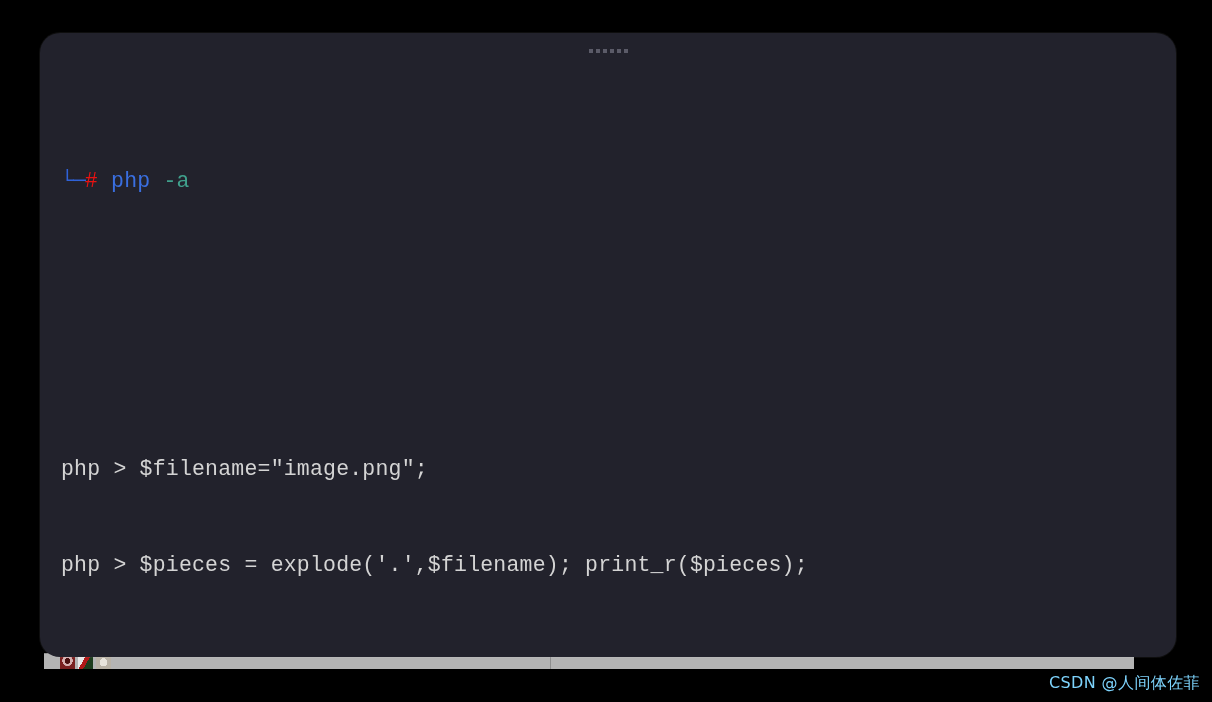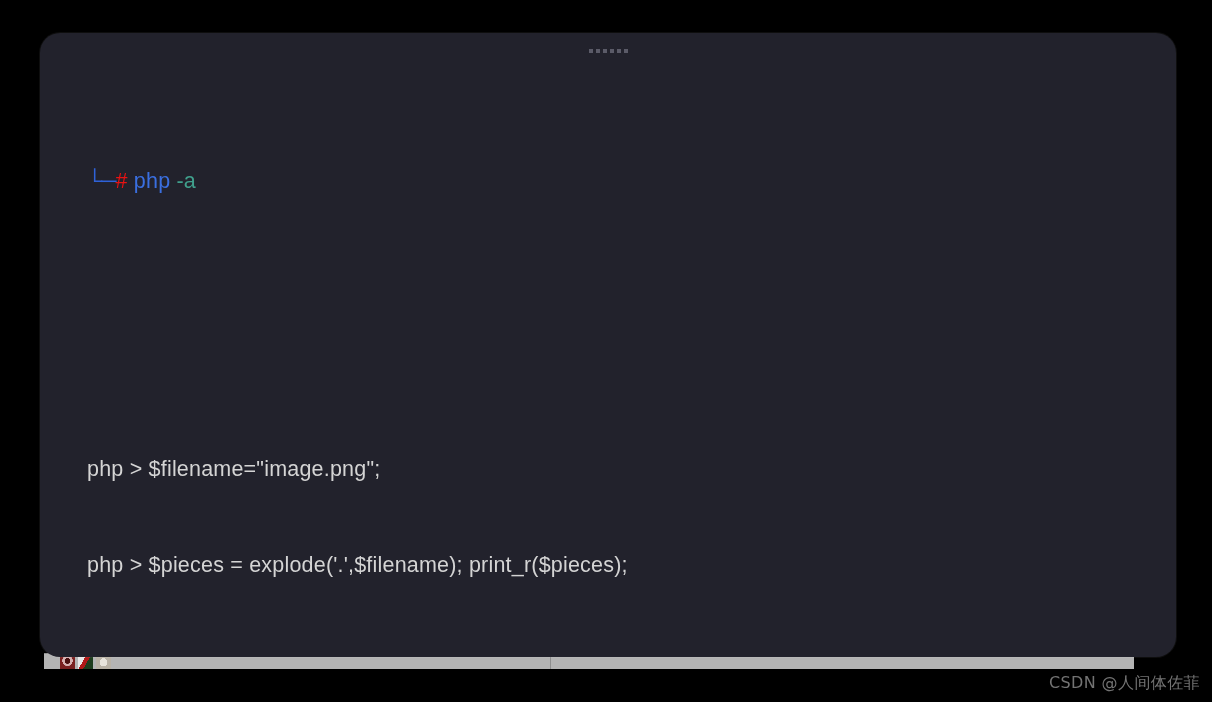--- a/index.html
+++ b/index.html
@@ -89,27 +89,26 @@
     background: #5b5b68;
   }
 
   
   #term-body {
     position: absolute;
     left: 21px;
     top: 36px;
     right: 12px;
     bottom: 8px;
-    font-family: Liberation Sans, sans-serif;
+    font-family: Liberation Mono, monospace;
     font-size: 21.5px;
     line-height: 32px;
     color: #d4d4d4;
     white-space: pre;
     letter-spacing: 0.2px;
-    margin-left: 26px;
   }
   #term-body .line {
     height: 32px;
     white-space: pre;
   }
   #term-body .line.blank { height: 32px; }
   .c-red    { color: #e81212; }
   .c-php    { color: #3a6fe0; }
   .c-teal   { color: #40a08c; }
   .c-fg     { color: #d4d4d4; }
@@ -119,21 +118,21 @@
     letter-spacing: -1px;
   }
 
   
   #watermark {
     position: absolute;
     right: 12px;
     bottom: 8px;
     font-family: "DejaVu Sans", sans-serif;
     font-size: 16px;
-    color: #737373;
+    color: #7dd3fc;
     letter-spacing: 0.4px;
   }
 </style>
 </head>
 <body>
 
 <div id="desktop"></div>
 
 <div id="taskbar">
   <div class="tb-icons">

